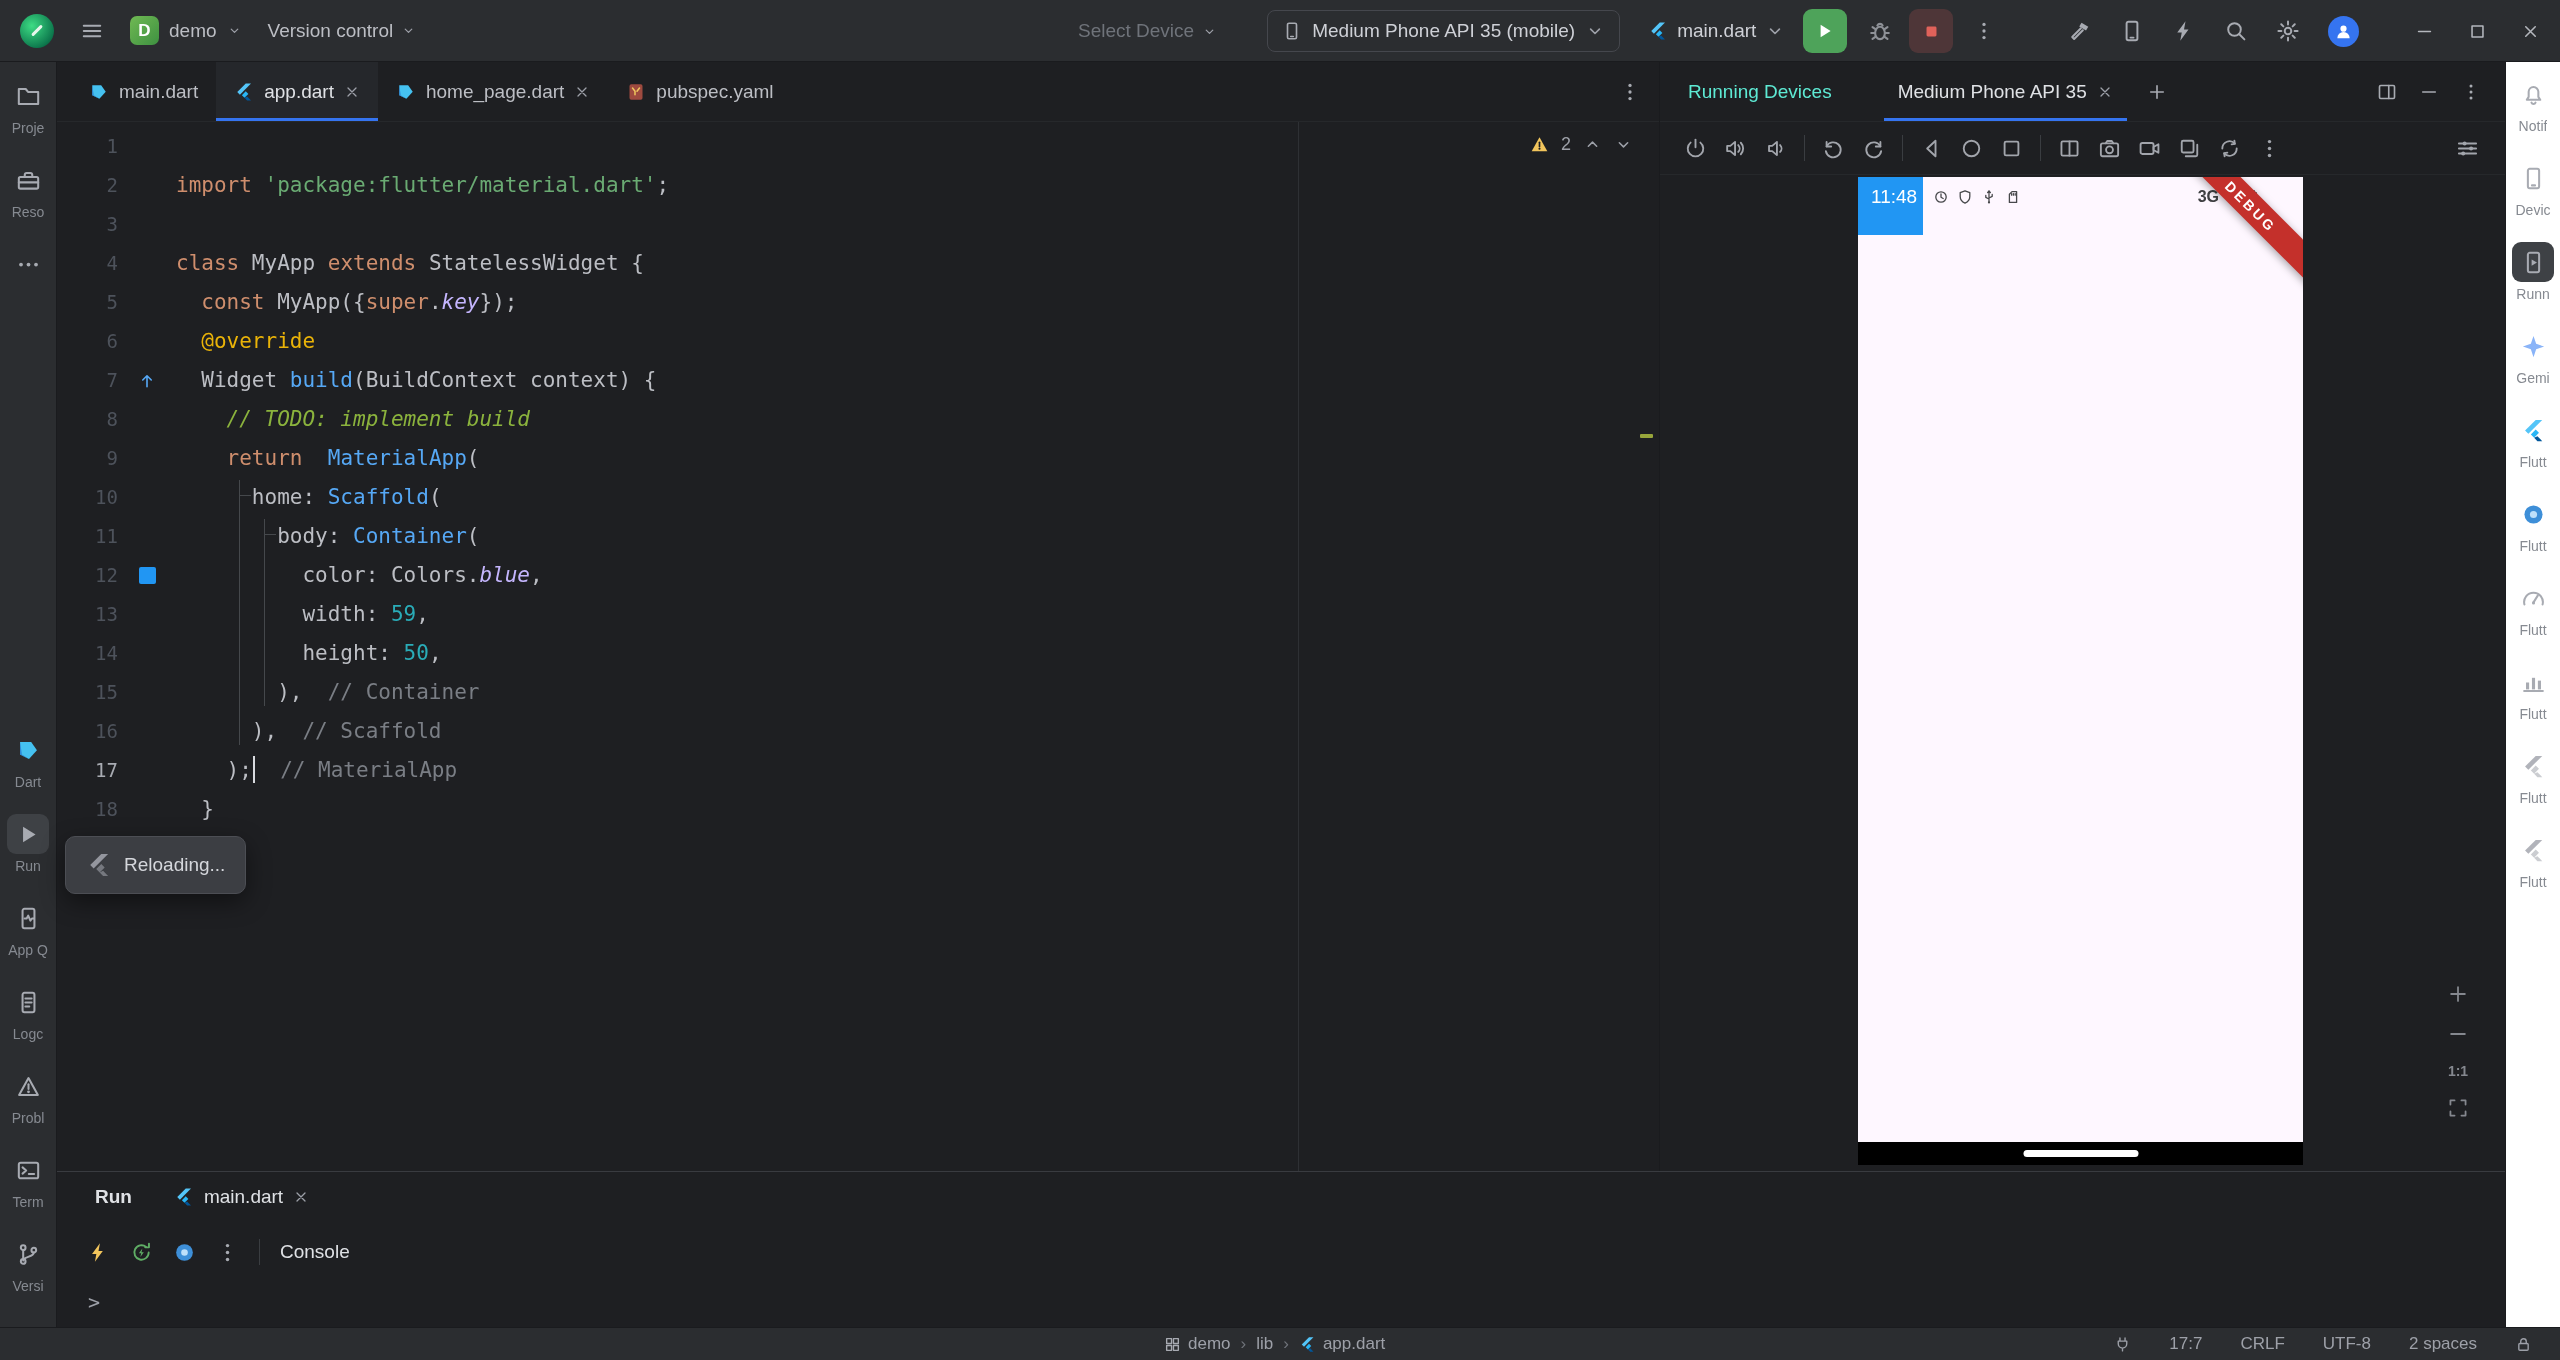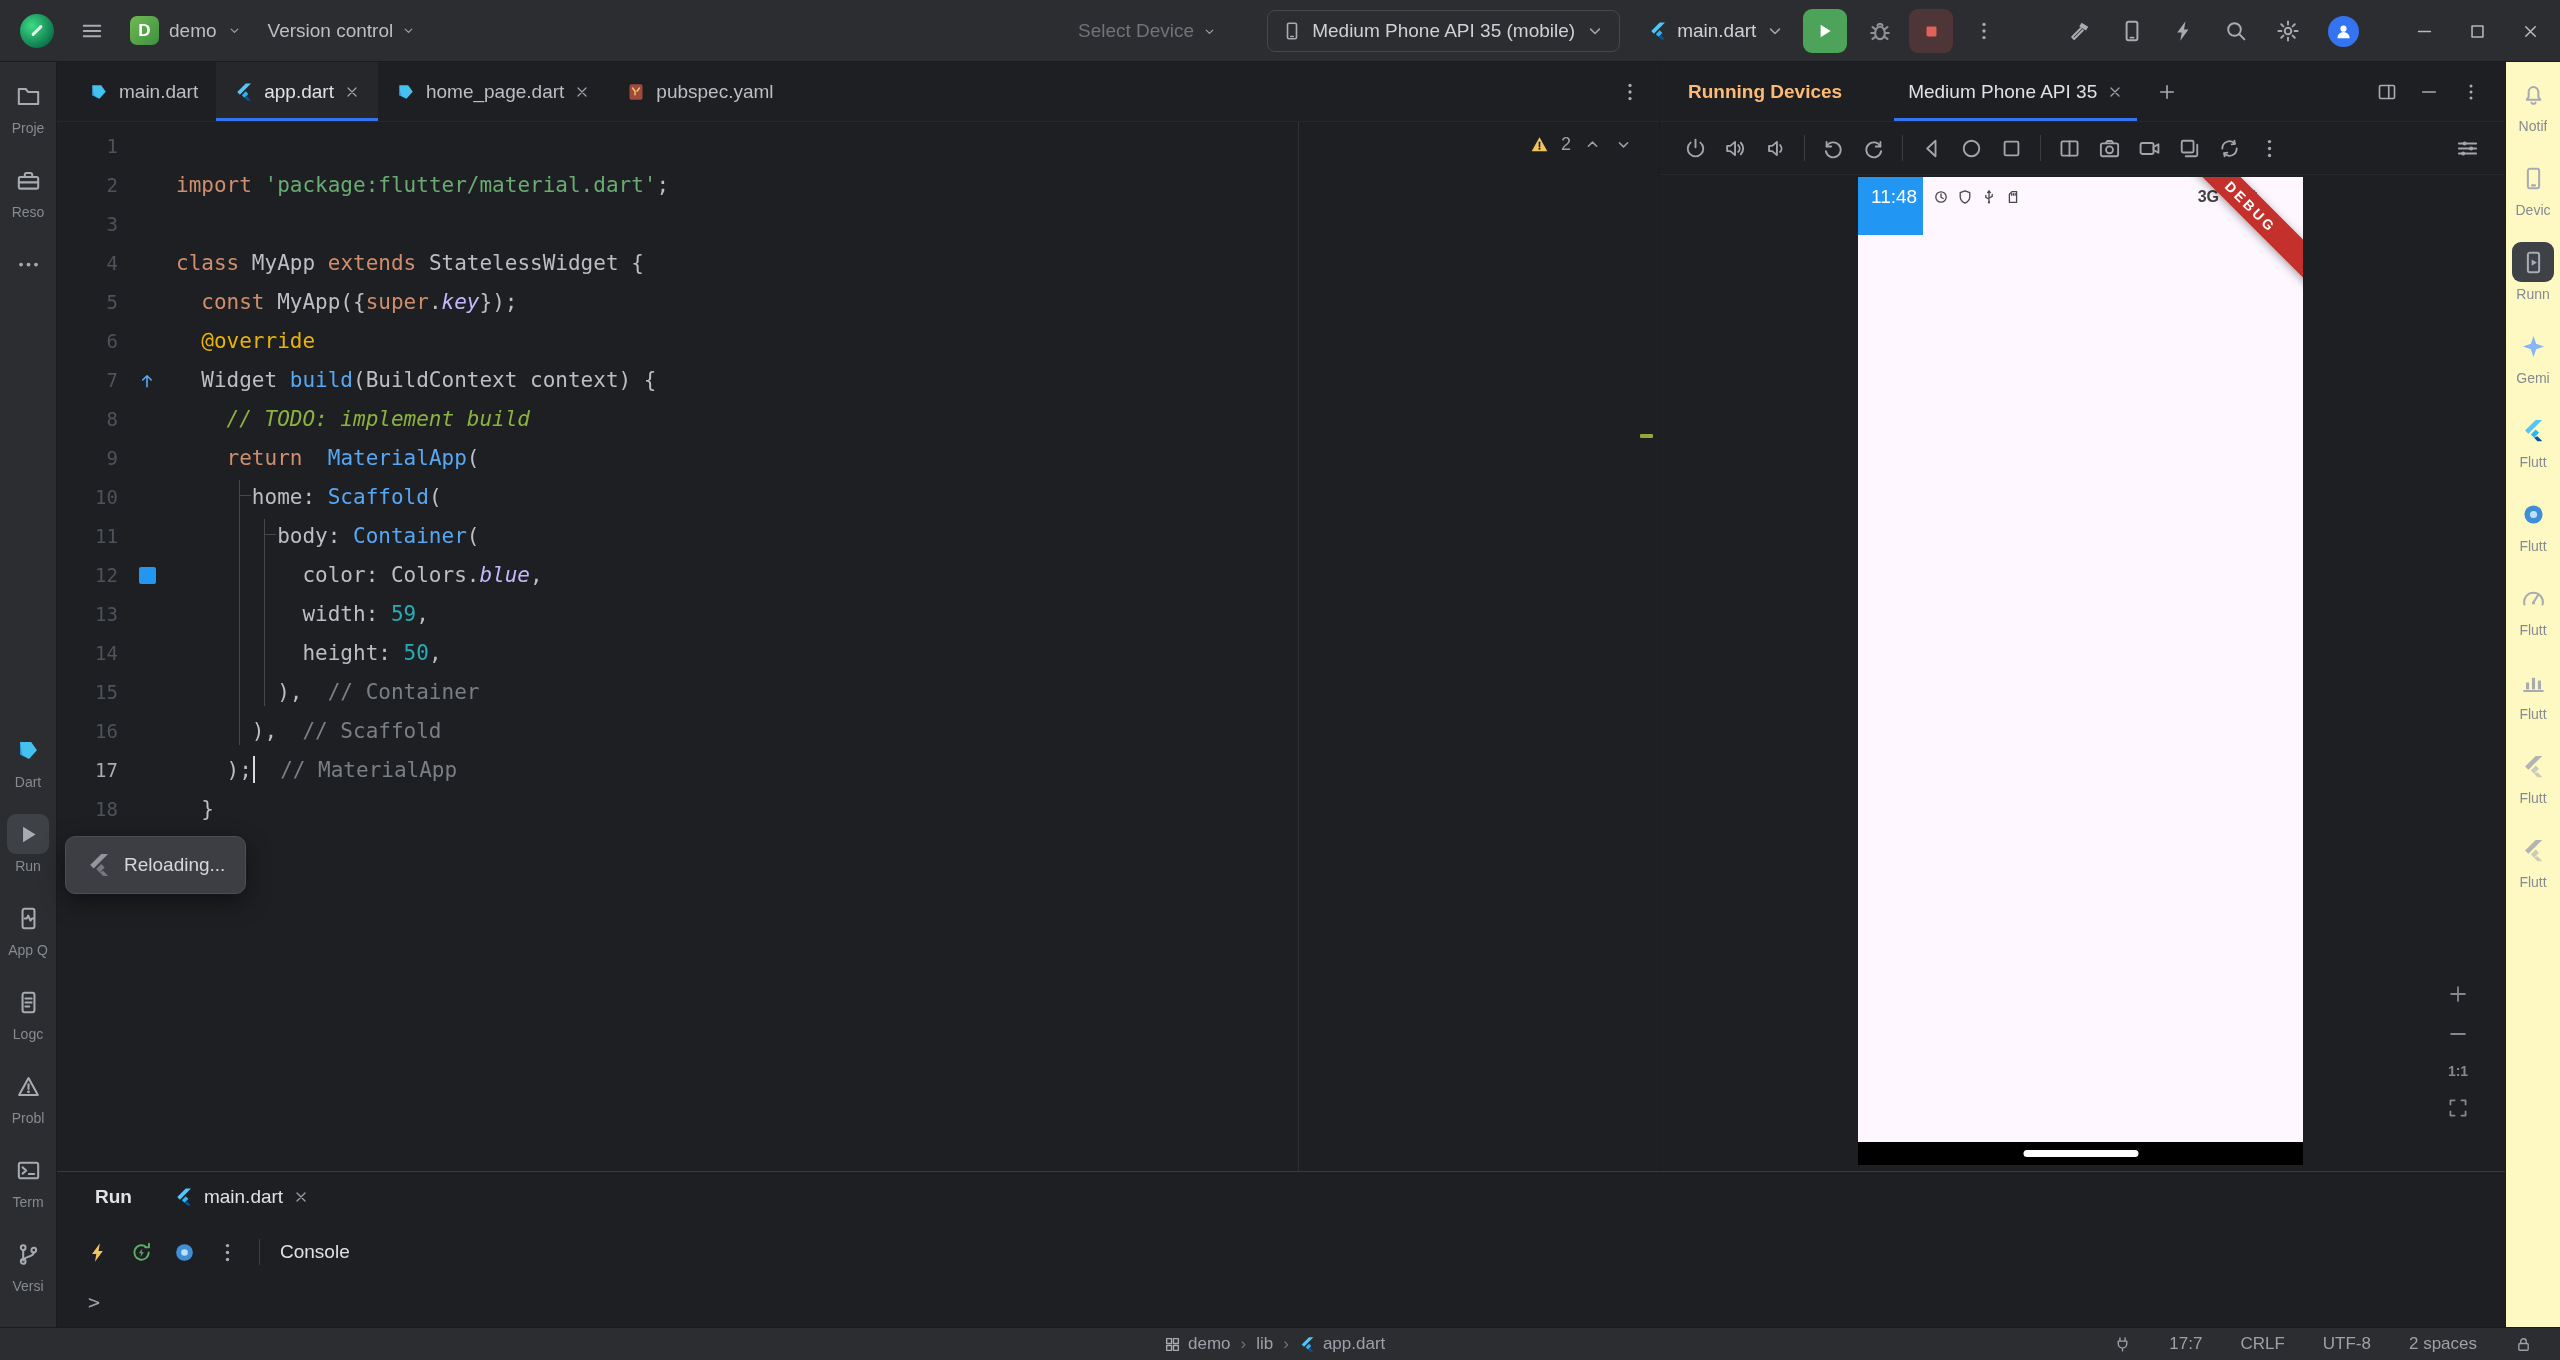--- a/index.html
+++ b/index.html
@@ -42,21 +42,21 @@
 .tb-more{width:22px;height:22px;margin-left:10px}
 .tb-right{position:absolute;right:10px;top:0;height:62px;display:flex;align-items:center;gap:28px}
 .tb-right .ic{width:24px;height:24px}
 .avatar{width:31px;height:31px;border-radius:50%;background:#3574F0;display:inline-flex;align-items:center;justify-content:center}
 .avatar .ic{width:19px;height:19px;color:#fff}
 .win-group{display:flex;align-items:center;gap:34px;margin-left:28px;padding-right:10px}
 .win-group .ic{width:19px;height:19px;color:#B4B7BD}
 
 
 .left-strip{position:absolute;left:0;top:62px;width:57px;height:1265px;background:#2B2D30;border-right:1px solid #1A1B1E;z-index:10}
-.right-strip{position:absolute;right:0;top:62px;width:55px;height:1265px;background:#fef9c3;border-left:1px solid #1A1B1E;z-index:10}
+.right-strip{position:absolute;right:0;top:62px;width:55px;height:1265px;background:#ffffff;border-left:1px solid #1A1B1E;z-index:10}
 .strip-top{position:absolute;top:6px;left:0;right:0}
 .strip-bottom{position:absolute;top:660px;left:0;right:0}
 .strip-list{position:absolute;top:4px;left:0;right:0}
 .strip-item{height:84px;display:flex;flex-direction:column;align-items:center;justify-content:flex-start;padding-top:8px;gap:4px;cursor:pointer}
 .strip-icw{width:42px;height:40px;border-radius:9px;display:flex;align-items:center;justify-content:center}
 .strip-item.active .strip-icw{background:#3E4145}
 .strip-item .ic{width:25px;height:25px}
 .strip-label{font-size:14px;color:#868A91;max-width:54px;overflow:hidden;white-space:nowrap}
 
 
@@ -91,21 +91,21 @@
 
 
 .popup{position:absolute;left:65px;top:836px;height:58px;background:#3C3E43;border:1px solid #4C4E54;
   border-radius:10px;display:flex;align-items:center;gap:12px;padding:12px 20px;z-index:40;
   box-shadow:0 8px 24px rgba(0,0,0,.45);font-size:19px;color:#D5D7DC}
 .popup .ic{width:26px;height:26px;color:#9DA0A8}
 
 
 .device-panel{position:absolute;left:1659px;top:62px;width:846px;height:1109px;background:#1E1F22;border-left:1px solid #1A1B1E}
 .dp-head{position:absolute;left:0;top:0;right:0;height:60px;display:flex;align-items:stretch;font-size:19px;border-bottom:1px solid #26282B}
-.dp-title{align-self:center;font-weight:bold;color:#fdba74;padding-left:28px;white-space:nowrap}
+.dp-title{align-self:center;font-weight:normal;color:#5eead4;padding-left:28px;white-space:nowrap}
 .dp-tab{display:flex;align-items:center;gap:10px;padding:0 14px;margin-left:52px;color:#DFE1E5;box-shadow:inset 0 -3px 0 #3574F0;white-space:nowrap}
 .dp-add{align-self:center;width:20px;height:20px;margin-left:20px}
 .dp-headicons{margin-left:auto;align-self:center;display:flex;gap:22px;padding-right:24px}
 .dp-headicons .ic{width:20px;height:20px}
 .dp-tools{position:absolute;left:0;top:60px;right:0;height:53px;display:flex;align-items:center;gap:17px;padding-left:24px;border-bottom:1px solid #26282B}
 .etool{width:23px;height:23px;color:#A2A5AC}
 .vsep{width:1px;height:26px;background:#3A3D41;flex:none}
 .dp-settings{margin-left:auto;margin-right:26px}
 .dp-body{position:absolute;left:0;top:113px;right:0;bottom:0}
 .phone{position:absolute;left:198px;top:2px;width:445px;height:988px;overflow:hidden}

